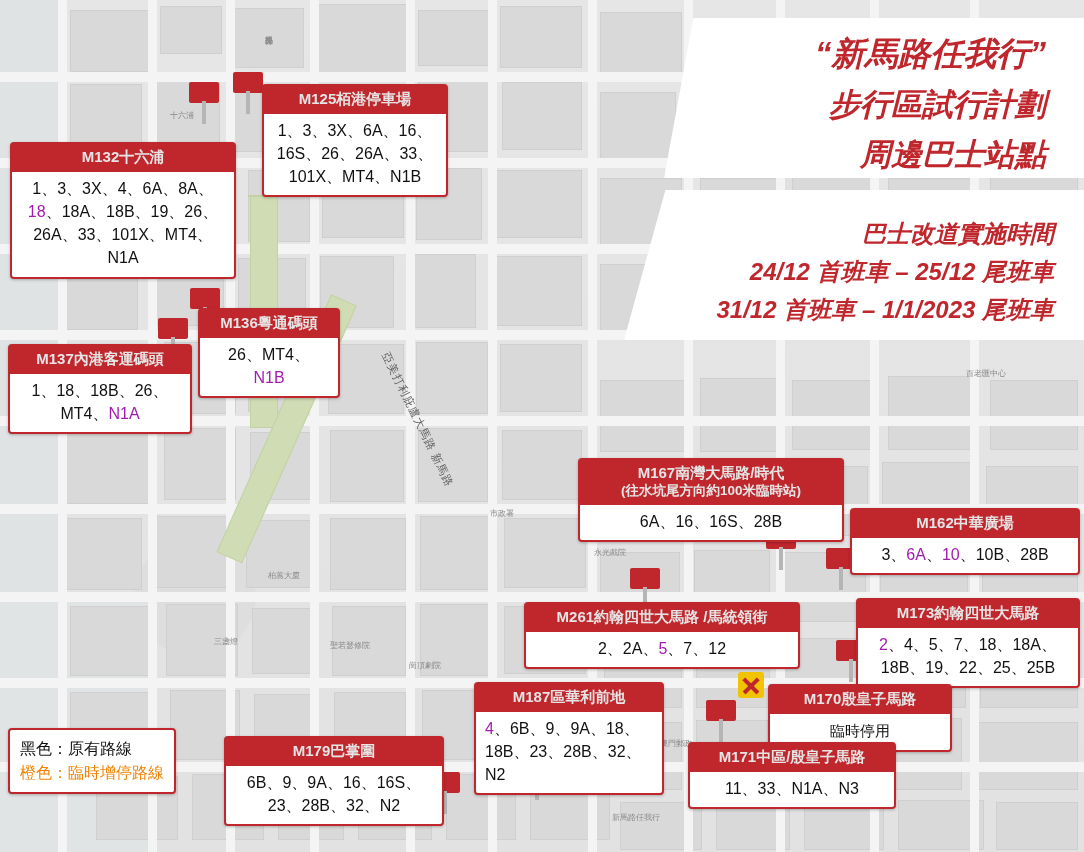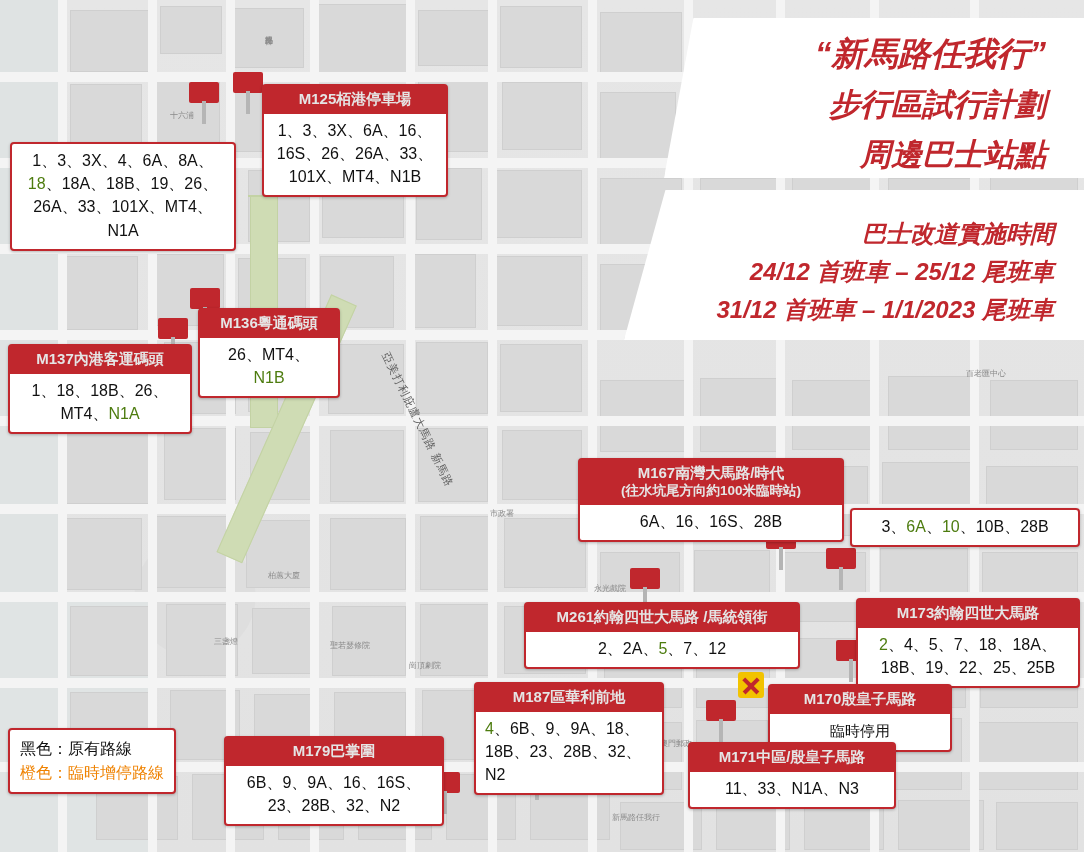--- a/index.html
+++ b/index.html
@@ -78,21 +78,21 @@
   }
   .stop .hd.wrap { white-space:normal; }
   .stop .bd {
     color:#111;
     font-size:16px;
     text-align:center;
     padding:5px 9px 7px;
     line-height:1.45;
   }
   .stop .bd.left { text-align:left;border-radius:6px; }
-  .orange { color:#4d7c0f; }
+  .orange { color:#a21caf; }
   .stop .bd.closed { font-size:15px; padding:6px 10px 8px; }
 
   
   .pin {
     position:absolute;
     width:30px; height:42px;
     z-index:35;
   }
   .pin .sign {
     position:absolute; left:0; top:0;
@@ -317,21 +317,21 @@
   <div class="green-corridor" style="left:330px;top:300px;width:26px;height:280px;transform:rotate(24deg);transform-origin:top center;"></div>
   <div class="corridor-label" style="left:392px;top:350px;transform:rotate(64deg);">亞美打利庇盧大馬路 新馬路</div>
 
   <div class="map-txt" style="left:170px;top:110px;">十六浦</div>
   <div class="map-txt v" style="left:120px;top:160px;">沙梨頭海邊街</div>
   <div class="map-txt v" style="left:262px;top:30px;">提督馬路</div>
   <div class="map-txt" style="left:330px;top:640px;">聖若瑟修院</div>
   <div class="map-txt" style="left:378px;top:660px;margin-left:31px;">崗頂劇院</div>
   <div class="map-txt" style="left:268px;top:570px;">柏蕙大廈</div>
   <div class="map-txt" style="left:490px;top:508px;">市政署</div>
-  <div class="map-txt" style="left:594px;top:547px;margin-top:36px;">永光戲院</div>
+  <div class="map-txt" style="left:594px;top:547px;">永光戲院</div>
   <div class="map-txt" style="left:622px;top:604px;">中華廣場</div>
   <div class="map-txt" style="left:660px;top:738px;">澳門郵政</div>
   <div class="map-txt" style="left:612px;top:812px;">新馬路任我行</div>
   <div class="map-txt" style="left:214px;top:636px;">三盞燈</div>
   <div class="map-txt" style="left:988px;top:522px;">新八佰伴</div>
   <div class="map-txt" style="left:966px;top:368px;">百老匯中心</div>
 
   <div class="pin" style="left:233px;top:72px;"></div>
   <div class="pin" style="left:189px;top:82px;">
     <div class="sign"></div>
@@ -382,20 +382,21 @@
   <div class="stop" style="left:262px;top:84px;width:182px;">
     <div class="hd">M125栢港停車場</div>
     <div class="bd">
       <div>1、3、3X、6A、16、</div>
       <div>16S、26、26A、33、</div>
       <div>101X、MT4、N1B</div>
     </div>
   </div>
 
   <div class="stop" style="left:10px;top:142px;width:222px;">
+    <div class="hd">M132十六浦</div>
     <div class="bd">
       <div>1、3、3X、4、6A、8A、</div>
       <div><span class="orange">18</span><span>、18A、18B、19、26、</span></div>
       <div>26A、33、101X、MT4、</div>
       <div>N1A</div>
     </div>
   </div>
 
   <div class="stop" style="left:198px;top:308px;width:138px;">
     <div class="hd">M136粵通碼頭</div>
@@ -417,20 +418,21 @@
     <div class="hd wrap">
       <div>M167南灣大馬路/時代</div>
       <div style="font-size:13.5px;">(往水坑尾方向約100米臨時站)</div>
     </div>
     <div class="bd">
       <div>6A、16、16S、28B</div>
     </div>
   </div>
 
   <div class="stop" style="left:850px;top:508px;width:226px;">
+    <div class="hd">M162中華廣場</div>
     <div class="bd">
       <div>3、<span class="orange">6A</span>、<span class="orange">10</span>、10B、28B</div>
     </div>
   </div>
 
   <div class="stop" style="left:524px;top:602px;width:272px;">
     <div class="hd">M261約翰四世大馬路 /馬統領街</div>
     <div class="bd">
       <div>2、2A、<span class="orange">5</span>、7、12</div>
     </div>

